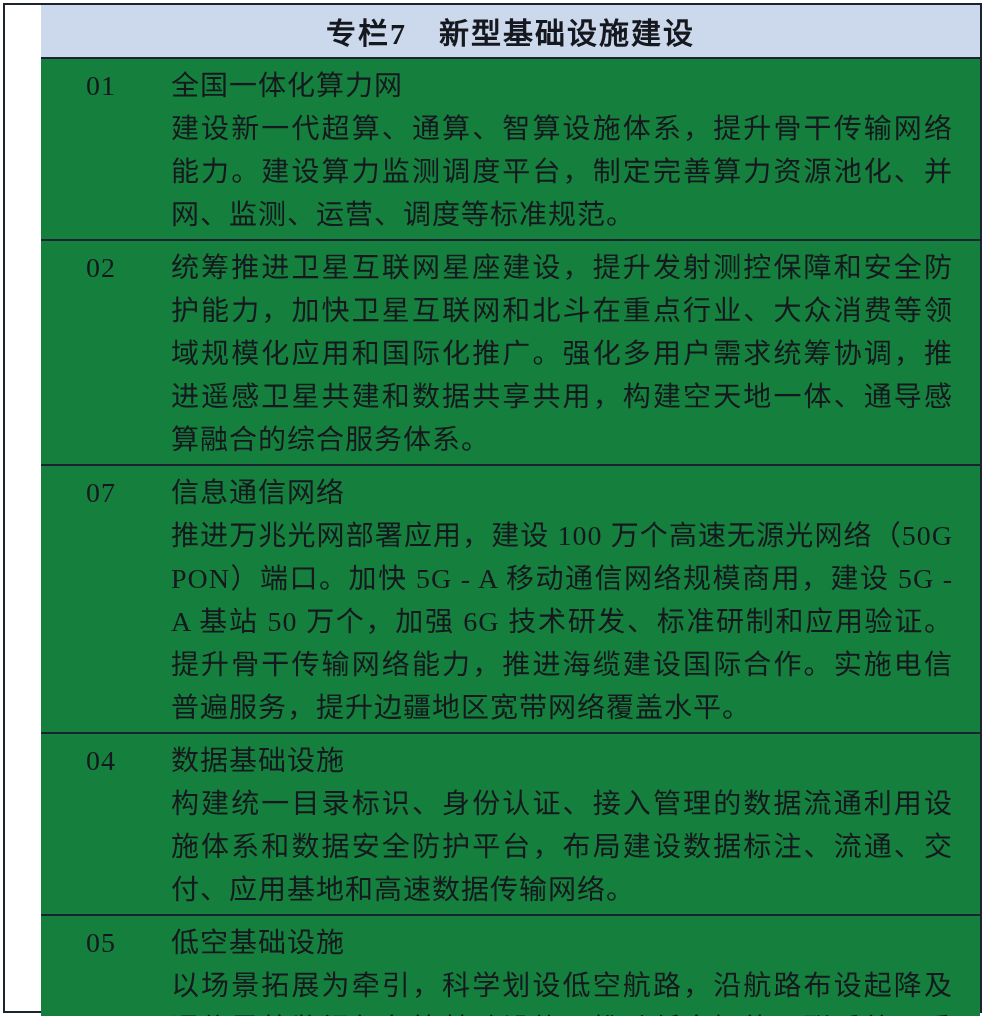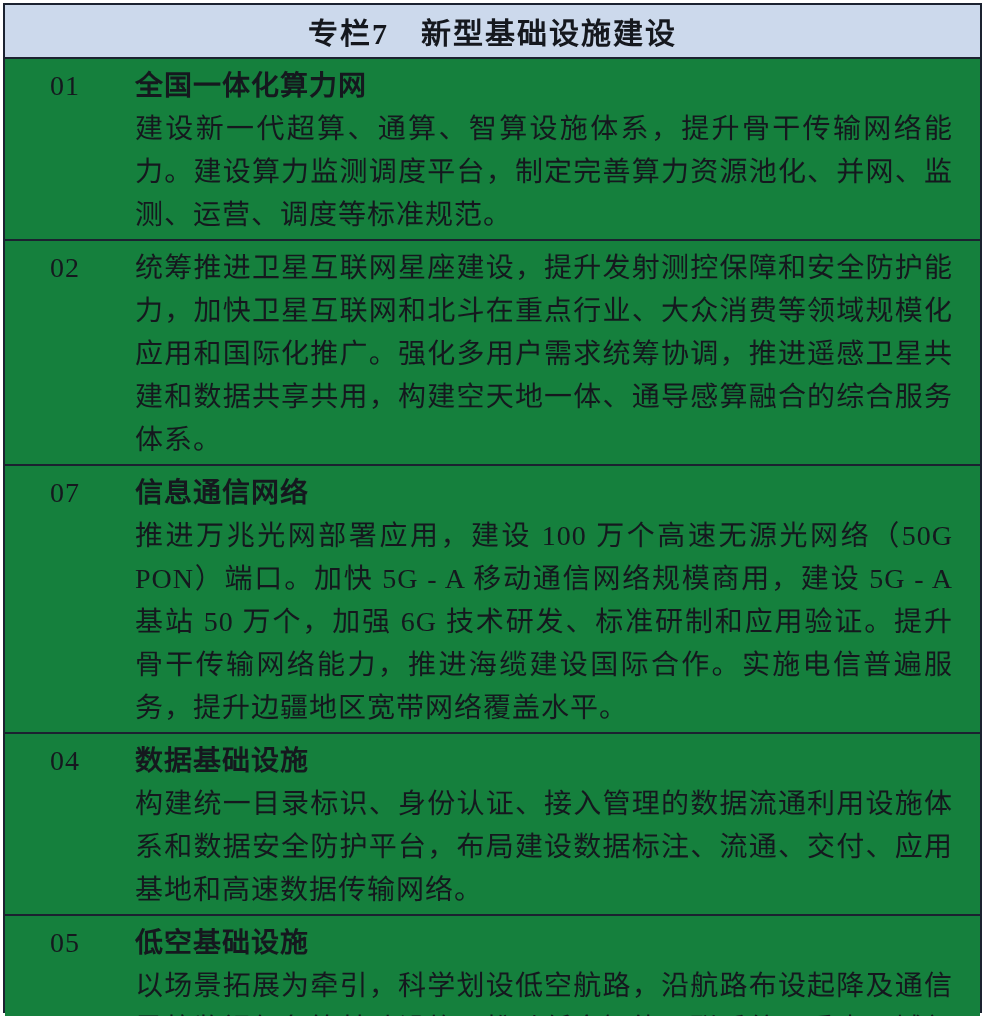--- a/index.html
+++ b/index.html
@@ -13,20 +13,21 @@
   }
   .box {
     box-sizing: border-box;
     margin: 3px;
     width: 979px;
     height: 1010px;
     border: 2px solid #1b2230;
     display: flex;
     flex-direction: column;
     color: #15181e;
+    padding-left: 36px;
   }
   .title-bar {
     box-sizing: border-box;
     height: 54px;
     background: #ccd9ec;
     border-bottom: 2px solid #1b2230;
     display: flex;
     align-items: center;
     justify-content: center;
     font-size: 30px;
@@ -50,21 +51,21 @@
     line-height: 43px;
     letter-spacing: 1px;
   }
   .content {
     flex: 1 1 auto;
     min-width: 0;
   }
   .sec-title {
     font-size: 28px;
     line-height: 43px;
-    font-weight: bold;
+    font-weight: normal;
     letter-spacing: 1px;
   }
   .sec-body {
     font-size: 28px;
     line-height: 43px;
     letter-spacing: 1px;
     text-align: justify;
     text-justify: inter-character;
   }
 </style>

